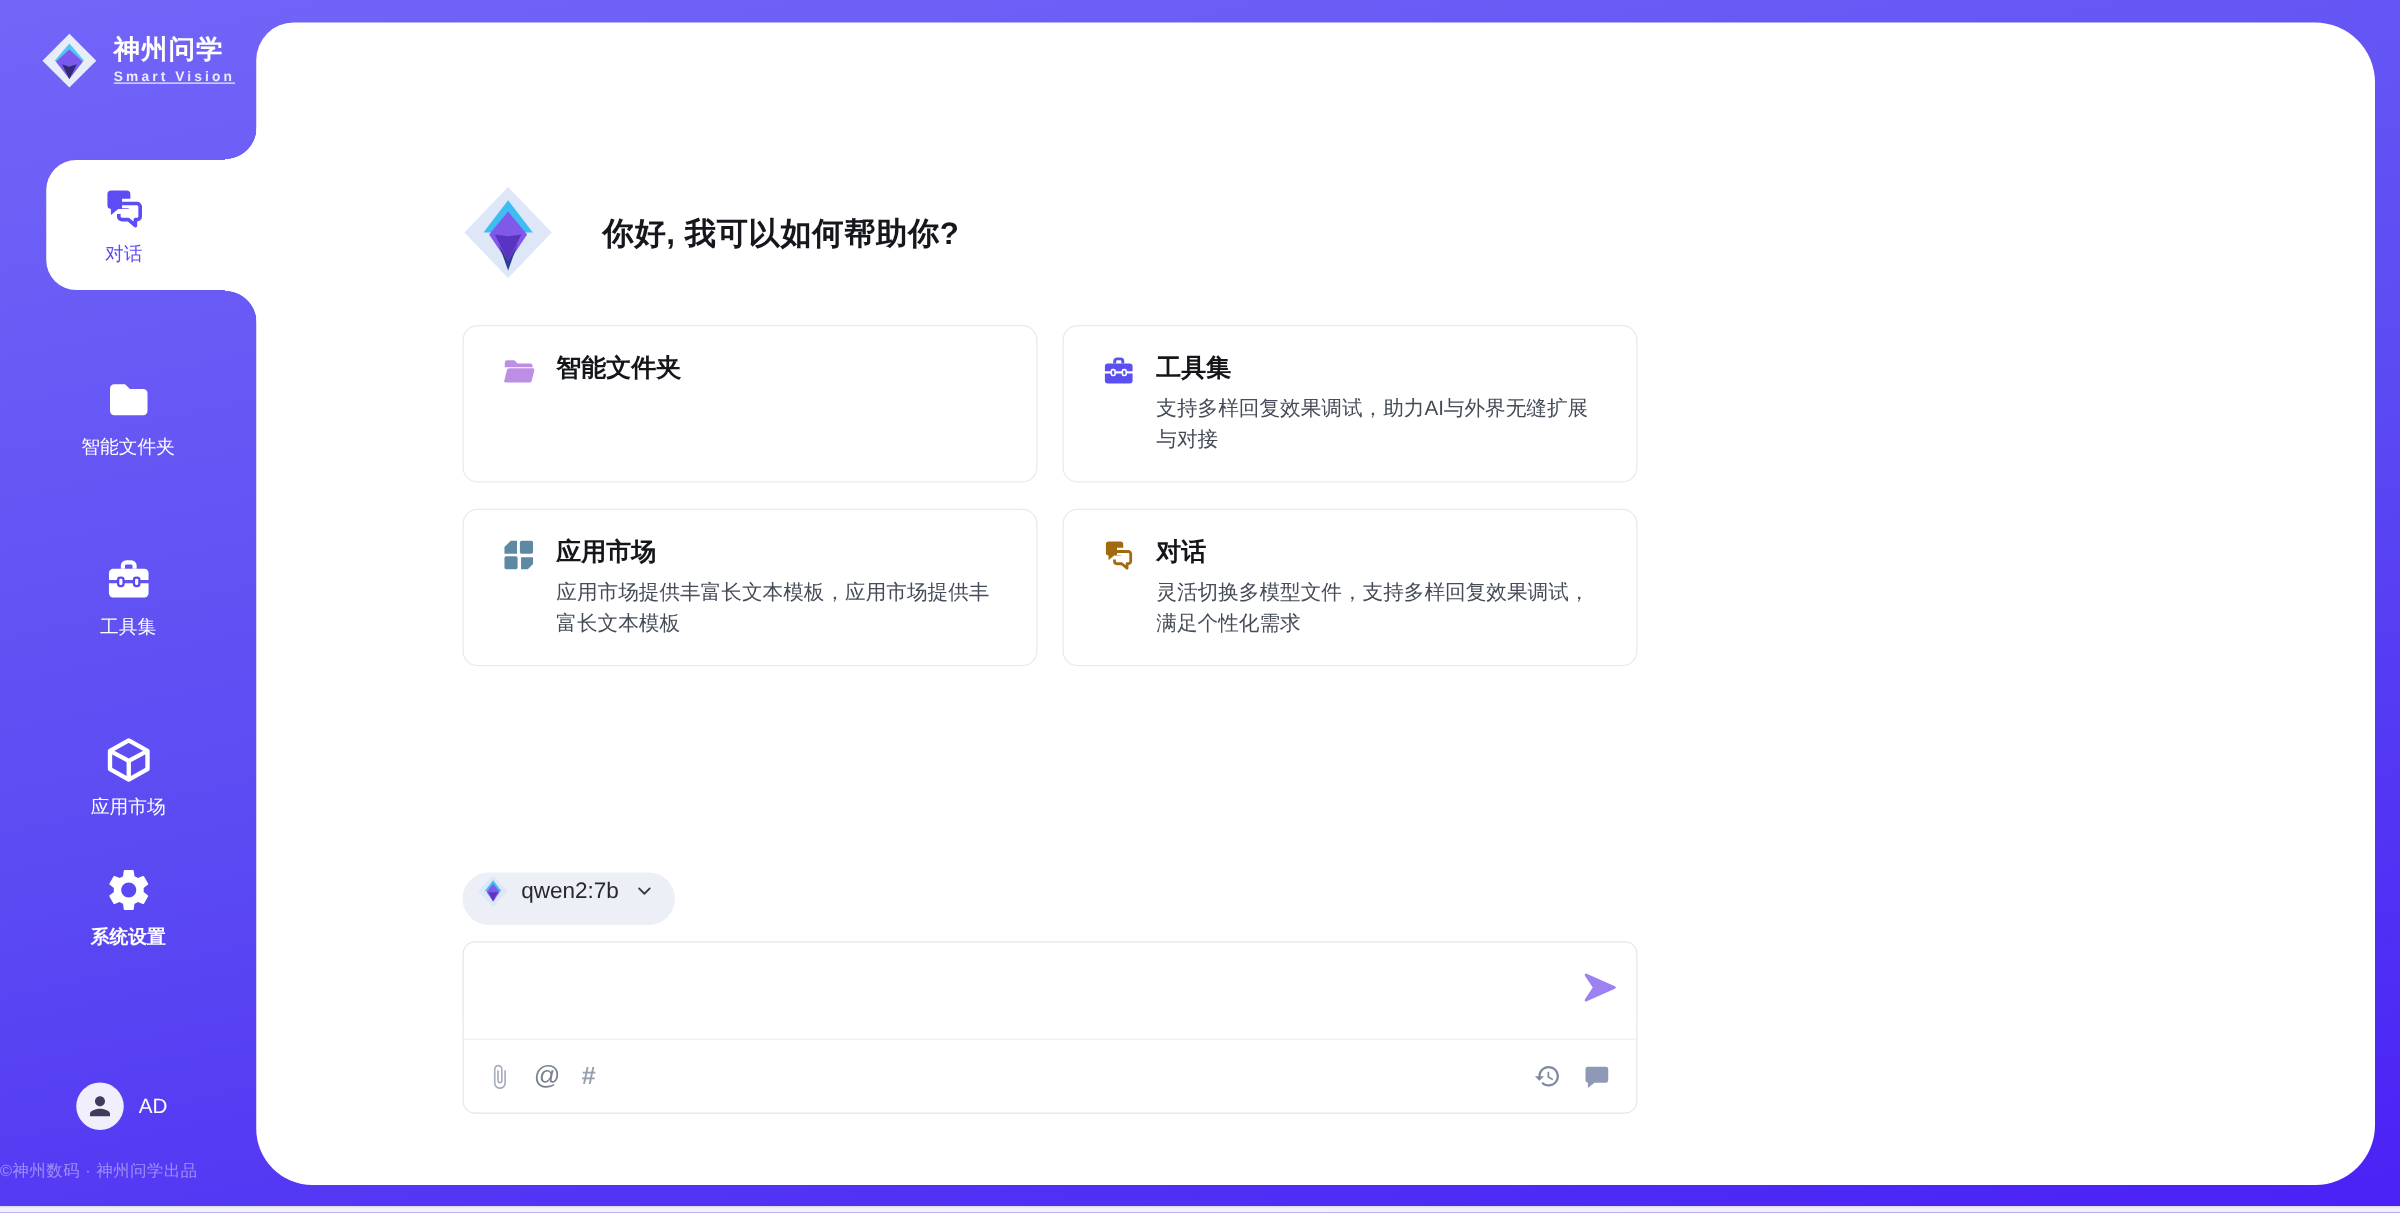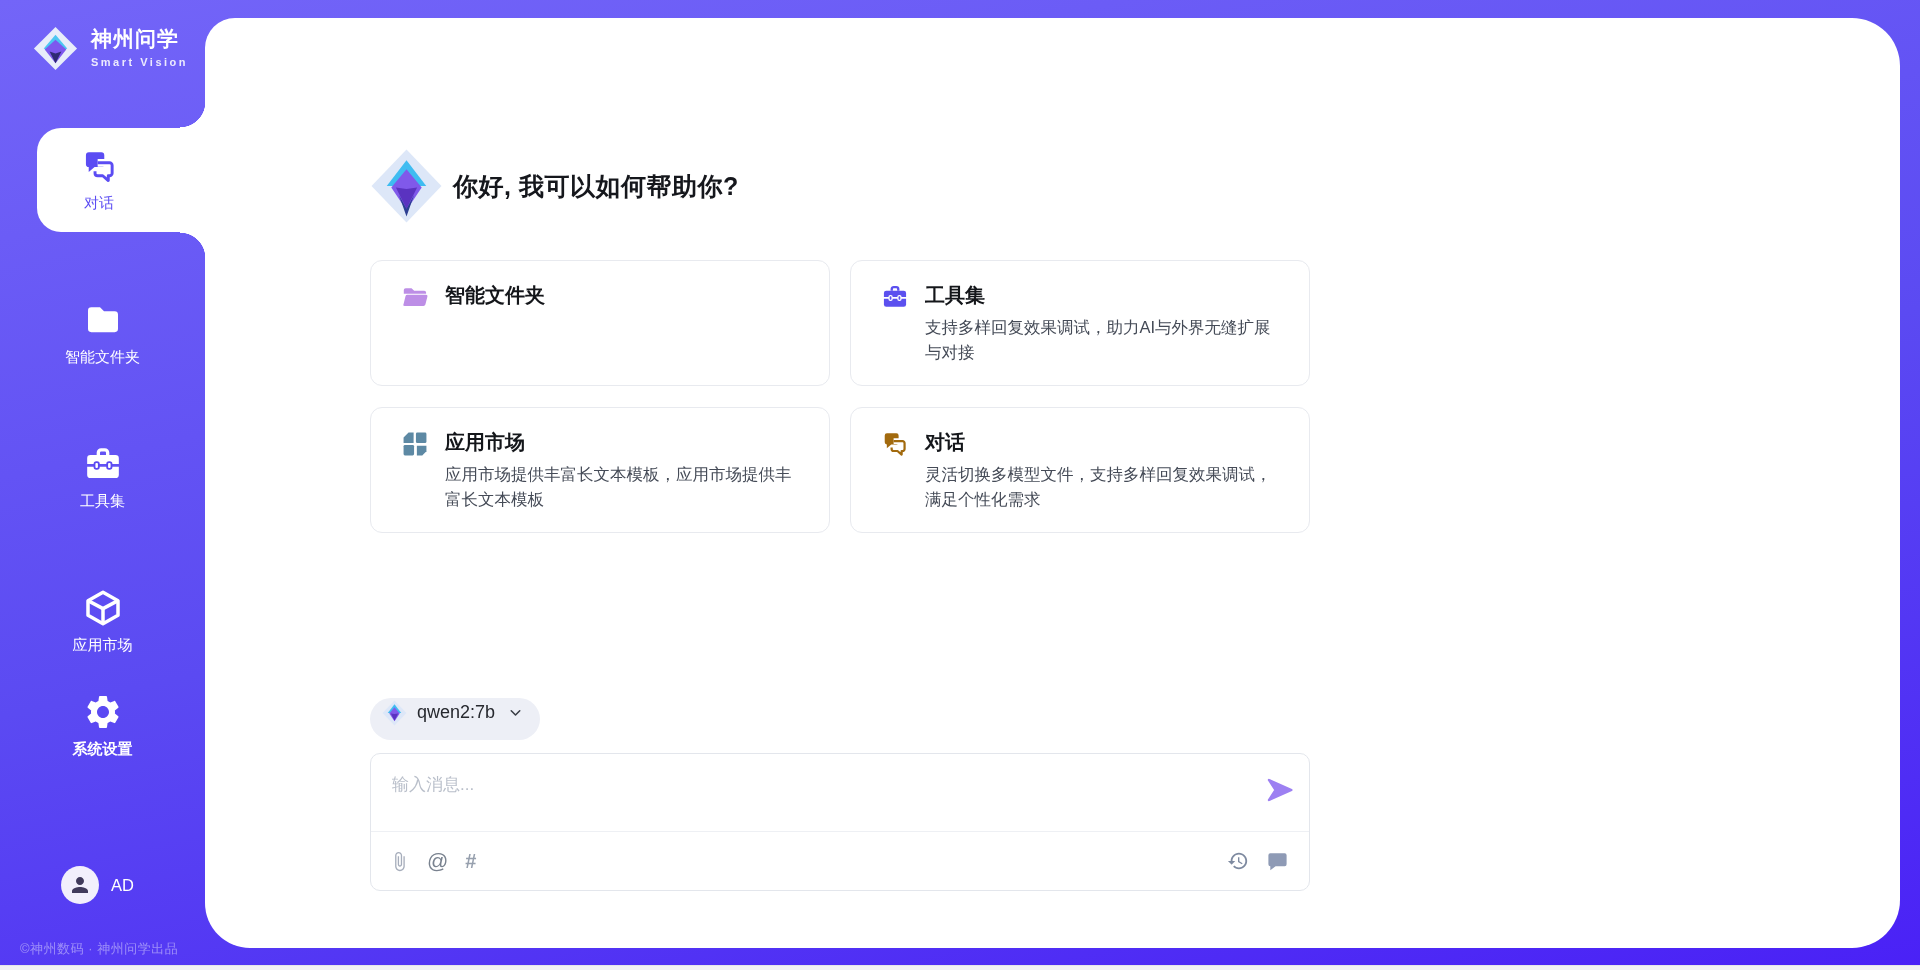--- a/index.html
+++ b/index.html
@@ -17,21 +17,21 @@
   
   .panel {
     position:absolute; left:205px; top:18px; width:1695px; height:930px;
     background:#ffffff; border-radius:30px 48px 48px 45px;
   }
 
   
   .brand { position:absolute; left:32px; top:25px; display:flex; gap:12px; align-items:flex-start; }
   .brand-logo { width:47px; height:47px; flex:none; }
   .brand-name { font-size:21px; font-weight:700; color:#ffffff; letter-spacing:1px; }
-  .brand-sub  { font-size:11px; font-weight:600; color:#eceafe; letter-spacing:2.5px; margin-top:3px; }
+  .brand-sub  { font-size:11px; font-weight:600; color:#eceafe; letter-spacing:2.5px; margin-top:3px;text-decoration:underline; }
 
   .tab {
     position:absolute; left:37px; top:128px; width:169px; height:104px;
     background:#ffffff; border-radius:24px 0 0 24px; cursor:pointer;
   }
   .tab::before {
     content:""; position:absolute; right:0; top:-26px; width:26px; height:26px;
     background:radial-gradient(circle at 0 0, rgba(0,0,0,0) 25px, #ffffff 25.5px);
   }
   .tab::after {
@@ -59,28 +59,28 @@
     display:flex; align-items:center; justify-content:center; gap:12px; cursor:pointer;
   }
   .avatar {
     width:38px; height:38px; border-radius:50%; background:#f2effc;
     display:flex; align-items:center; justify-content:center;
   }
   .avatar svg { width:24px; height:24px; }
   .user-name { color:#ffffff; font-size:16.5px; }
 
   .side-footer {
-    position:absolute; left:20px; top:928px; width:220px;
-    font-size:13px; color:rgba(255,255,255,0.42); letter-spacing:0.5px;margin-top:12px;
+    position:absolute; left:0; top:928px; width:220px;
+    font-size:13px; color:rgba(255,255,255,0.42); letter-spacing:0.5px;
   }
 
   
   .content { position:absolute; left:370px; top:0; width:940px; height:100%; }
 
-  .greeting { position:absolute; left:0; top:148px; display:flex; align-items:center; gap:10px; }
+  .greeting { position:absolute; left:0; top:148px; display:flex; align-items:center; gap:39px; }
   .greeting-logo { width:73px; height:76px; }
   .greeting h1 { margin:0; font-size:25px; font-weight:700; color:#15171c; letter-spacing:0.5px; }
 
   .cards {
     position:absolute; left:0; top:260px; width:940px;
     display:grid; grid-template-columns:460px 460px; gap:21px 20px;
   }
   .card {
     height:126px; background:#ffffff; border:1.5px solid #e8eaef; border-radius:12px;
     padding:20px 22px 0 30px; display:flex; gap:16px; cursor:pointer;
@@ -279,21 +279,20 @@
         <polygon points="24,14 14,26 24,41 34,26" fill="#8059ea"></polygon>
         <polygon points="24,27 17,26 24,40 31,26" fill="#5a33c0"></polygon>
       </svg>
       <span>qwen2:7b</span>
       <svg class="pill-chevron" viewBox="0 0 24 24">
         <polyline points="6,9.5 12,15.5 18,9.5" fill="none" stroke="#3a3e46" stroke-width="2.2" stroke-linecap="round" stroke-linejoin="round"></polyline>
       </svg>
     </button>
 
     <div class="composer">
-      <input class="composer-input" type="text" placeholder="输入消息..." style="">
       <button class="send-btn">
         <svg viewBox="0 0 24 24">
           <path d="M2.5,3.4 L21.8,12 L2.5,20.6 L8.2,12 Z" fill="#9d80f2" stroke="#9d80f2" stroke-width="2" stroke-linejoin="round"></path>
         </svg>
       </button>
       <div class="composer-divider"></div>
       <div class="composer-toolbar">
         <button class="tool-btn">
           <svg width="21" height="21" viewBox="0 0 24 24">
             <path fill="#a6adbb" d="M16.5 6v11.5c0 2.21-1.79 4-4 4s-4-1.79-4-4V5c0-1.38 1.12-2.5 2.5-2.5s2.5 1.12 2.5 2.5v10.5c0 .55-.45 1-1 1s-1-.45-1-1V6H10v9.5c0 1.38 1.12 2.5 2.5 2.5s2.5-1.12 2.5-2.5V5c0-2.21-1.79-4-4-4S7 2.79 7 5v12.5c0 3.04 2.46 5.5 5.5 5.5s5.5-2.46 5.5-5.5V6h-1.5z"></path>

